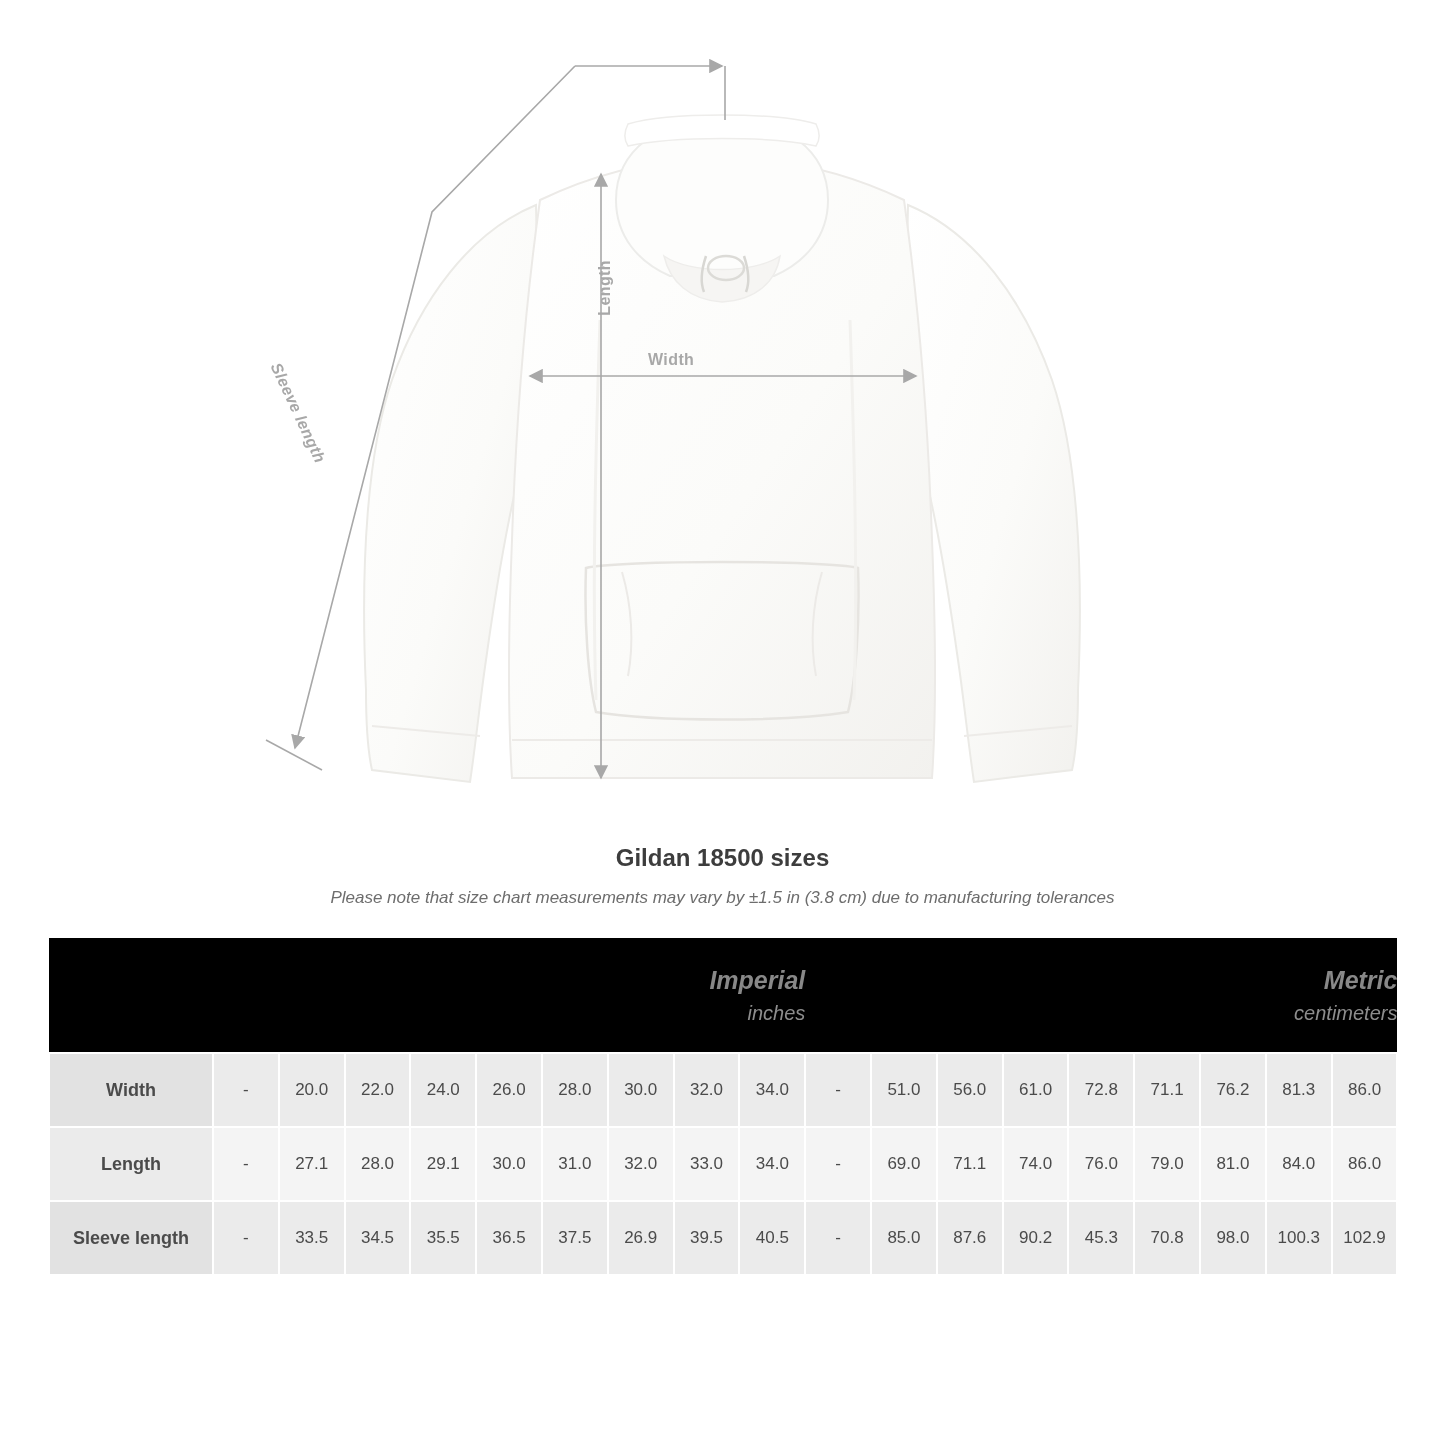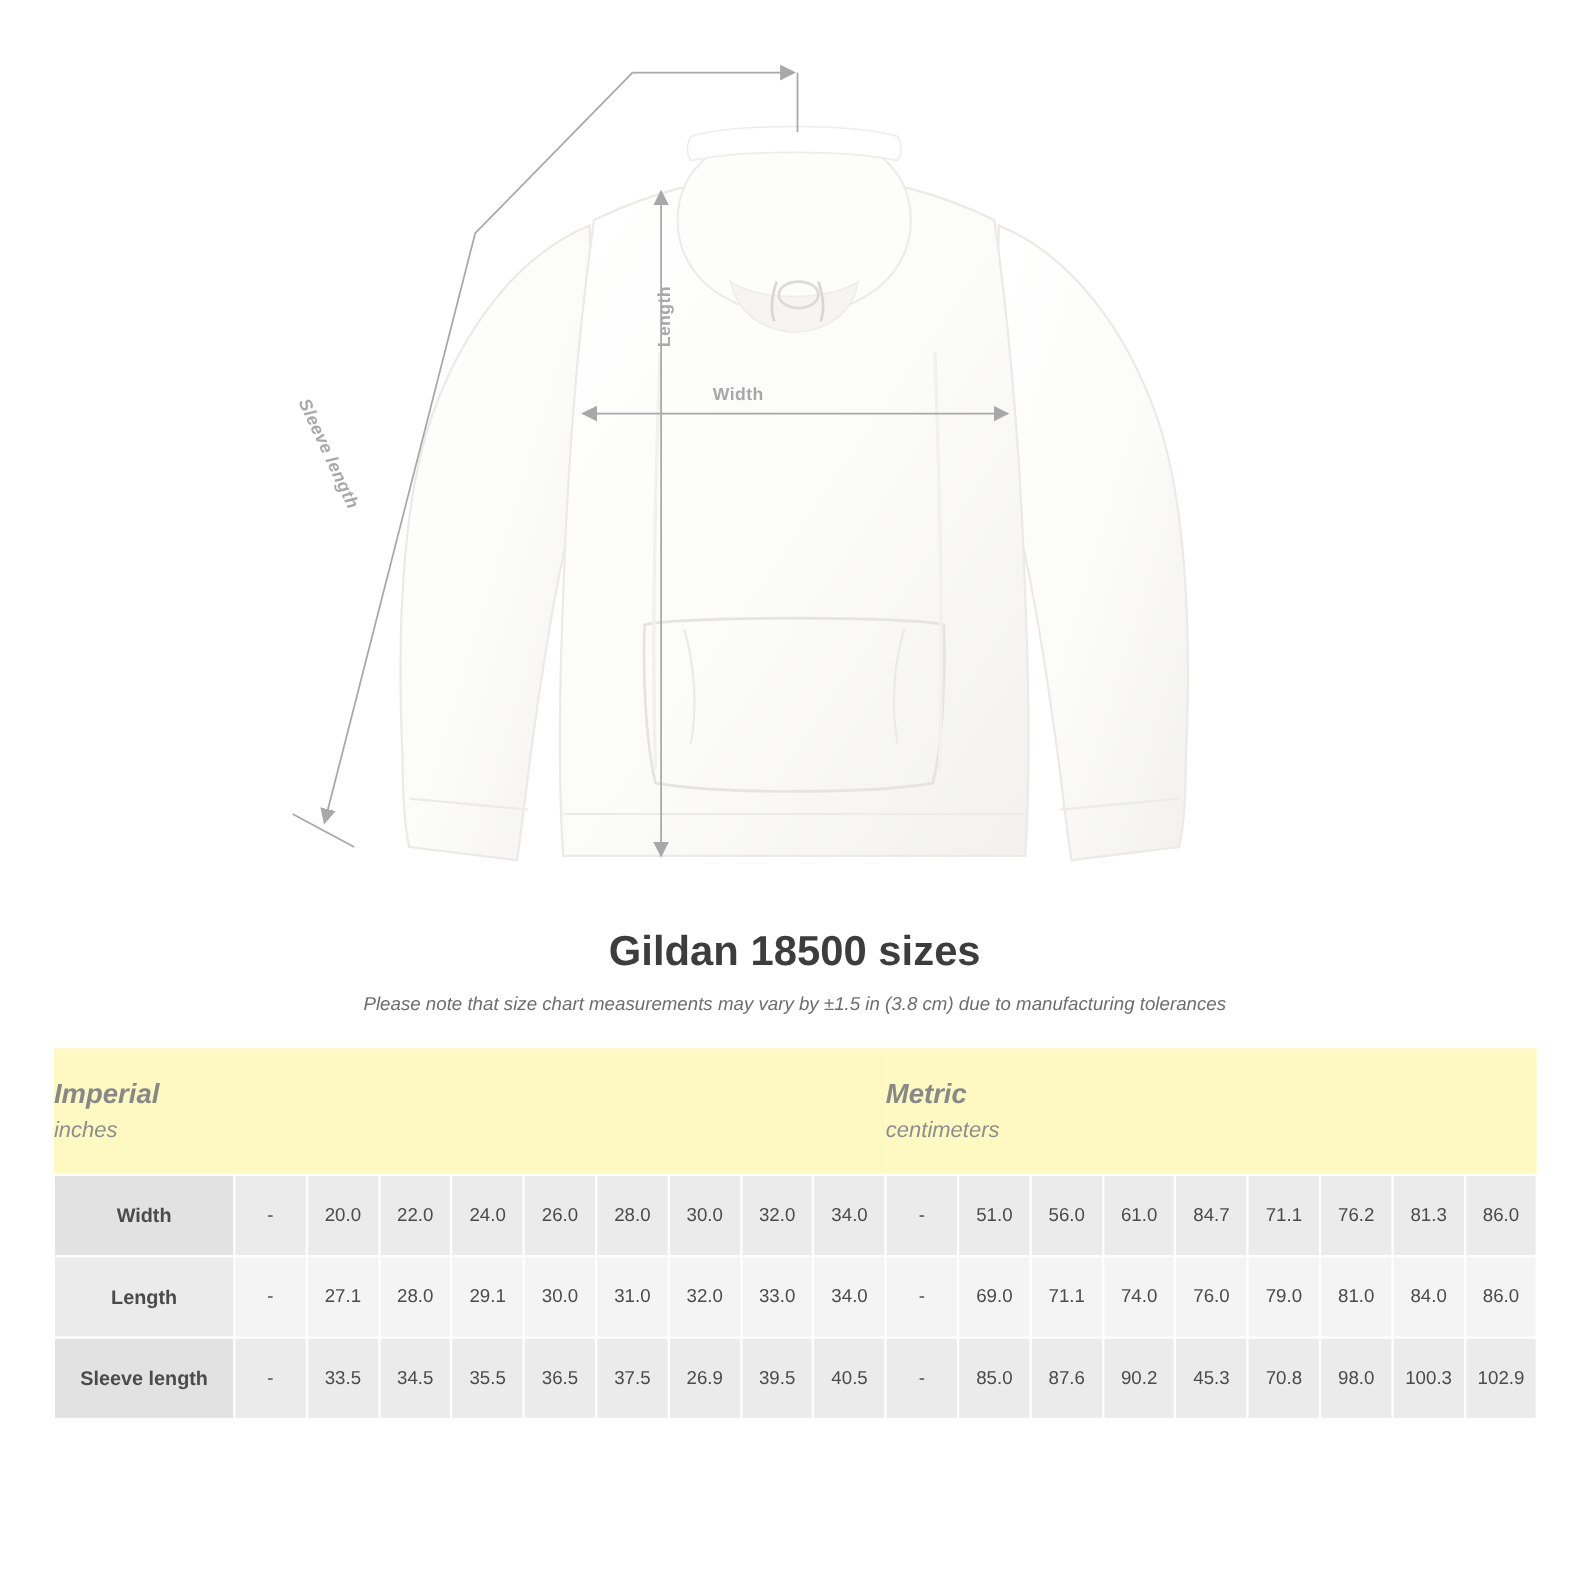--- a/index.html
+++ b/index.html
@@ -56,21 +56,21 @@
     font-style: italic;
     white-space: nowrap;
   }
 
   
   .title-block {
     text-align: center;
     margin-top: 14px;
   }
   .chart-title {
-    font-size: 38px;
+    font-size: 24px;
     font-weight: bold;
     color: #3d3d3d;
     margin: 0 0 16px 0;
   }
   .chart-note {
     font-size: 17px;
     font-style: italic;
     color: #6d6d6d;
     margin: 15px;
   }
@@ -78,22 +78,22 @@
   
   .table-wrap {
     margin: 30px 48px 0 48px;
   }
   table.size-table {
     border-collapse: collapse;
     width: 1349px;
     table-layout: fixed;
   }
   table.size-table tr.unit-row td {
-    background: #fef9c3;
-    text-align: left;
+    background: #000000;
+    text-align: right;
     padding: 22px 0 20px 0;
     border: none;
   }
   .unit-name {
     font-size: 25px;
     font-style: italic;
     font-weight: bold;
     color: #888888;
     line-height: 1.35;
   }
@@ -264,21 +264,21 @@
           <td class="val">24.0</td>
           <td class="val">26.0</td>
           <td class="val">28.0</td>
           <td class="val">30.0</td>
           <td class="val">32.0</td>
           <td class="val">34.0</td>
           <td class="val">-</td>
           <td class="val">51.0</td>
           <td class="val">56.0</td>
           <td class="val">61.0</td>
-          <td class="val">84.7</td>
+          <td class="val">72.8</td>
           <td class="val">71.1</td>
           <td class="val">76.2</td>
           <td class="val">81.3</td>
           <td class="val">86.0</td>
         </tr>
 
         <tr>
           <td class="rowhead">Length</td>
           <td class="val">-</td>
           <td class="val">27.1</td>

